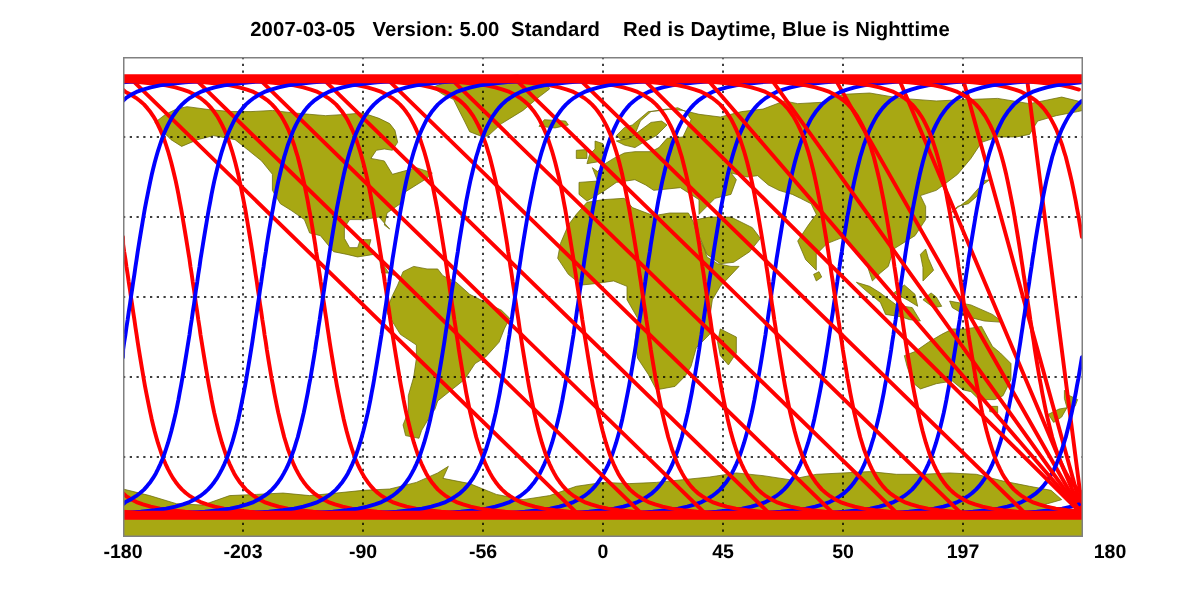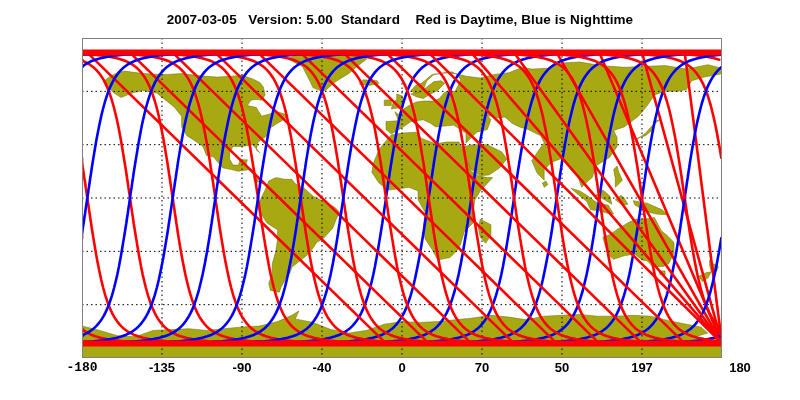--- a/index.html
+++ b/index.html
@@ -133,24 +133,24 @@
             <line x1="0" y1="14.577777777777783" x2="640" y2="14.577777777777783" stroke="#FF0000" stroke-width="6" stroke-linecap="butt"></line>
             <line x1="0" y1="305.4222222222223" x2="640" y2="305.4222222222223" stroke="#FF0000" stroke-width="6" stroke-linecap="butt"></line>
           </g>
       </g>
     </svg>
     <div id="frame"></div>
   </div>
 
   <div class="tickgroup" id="yticks"></div>
   <div class="tickgroup" id="xticks">
-      <div class="xtick" style="left: 82px; font-family: Liberation Mono, monospace;">-180</div>
-      <div class="xtick" style="left: 162px;">-135</div>
+      <div class="xtick" style="left: 82px;">-180</div>
+      <div class="xtick" style="left: 162px;">-203</div>
       <div class="xtick" style="left: 242px;">-90</div>
-      <div class="xtick" style="left: 322px;">-40</div>
+      <div class="xtick" style="left: 322px;">-56</div>
       <div class="xtick" style="left: 402px;">0</div>
-      <div class="xtick" style="left: 482px;">70</div>
+      <div class="xtick" style="left: 482px;">45</div>
       <div class="xtick" style="left: 562px;">50</div>
       <div class="xtick" style="left: 642px;">197</div>
       <div class="xtick" style="left: 722px; margin-left: 18px;">180</div>
     </div>
 
 </div>
 
 </body></html>

